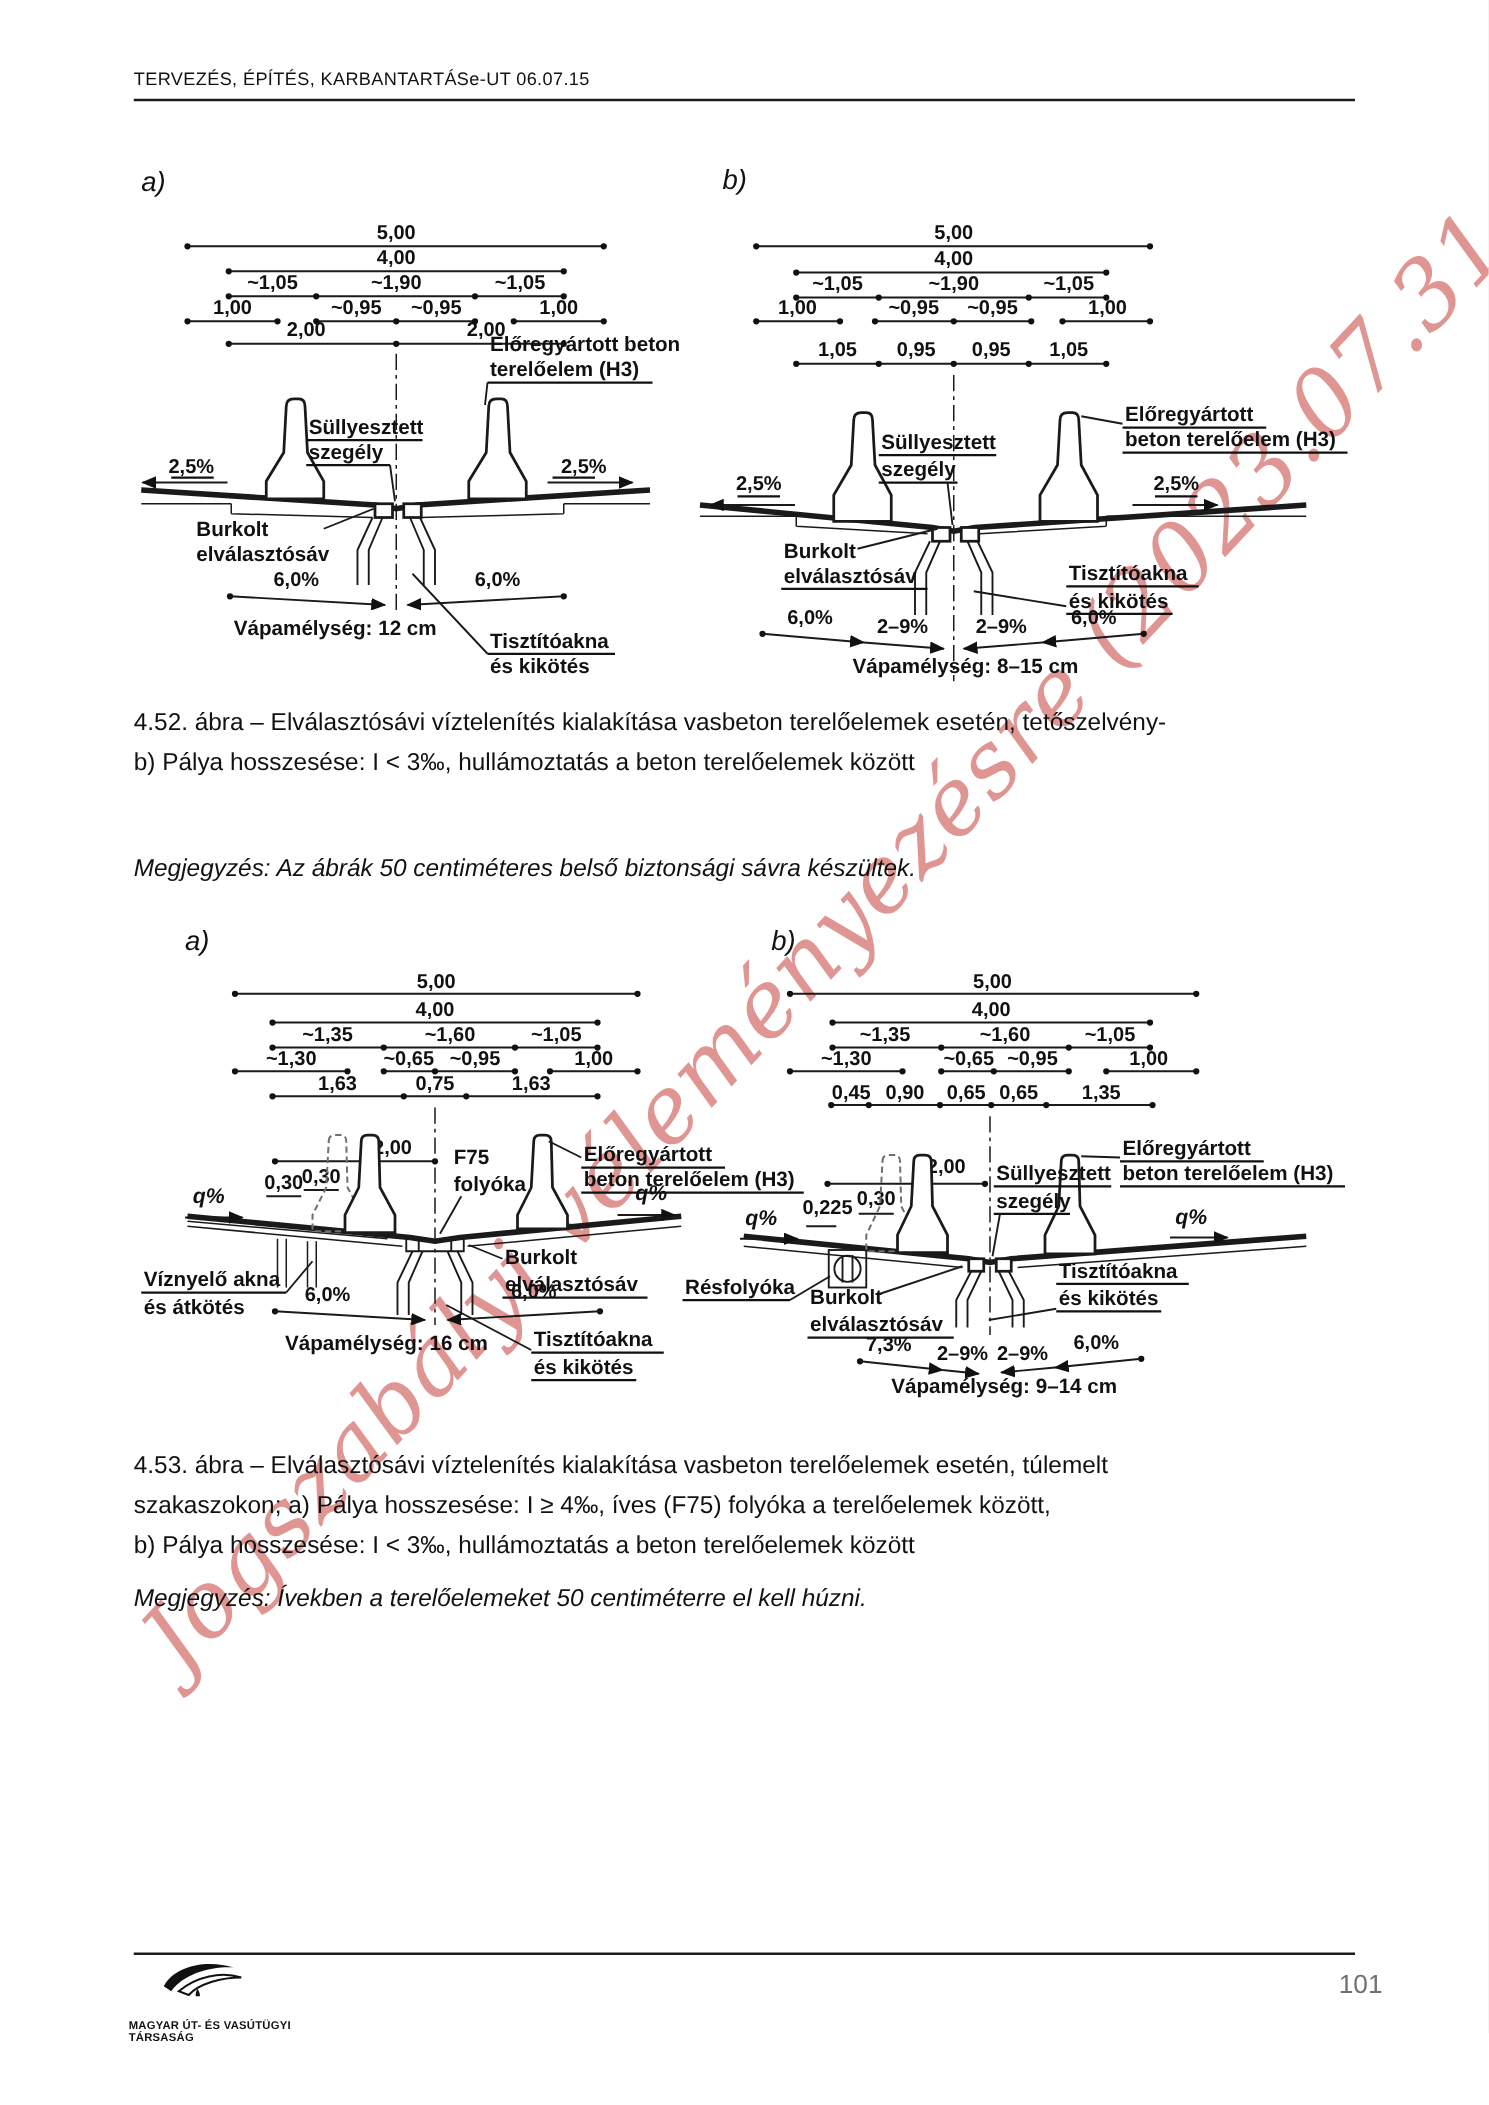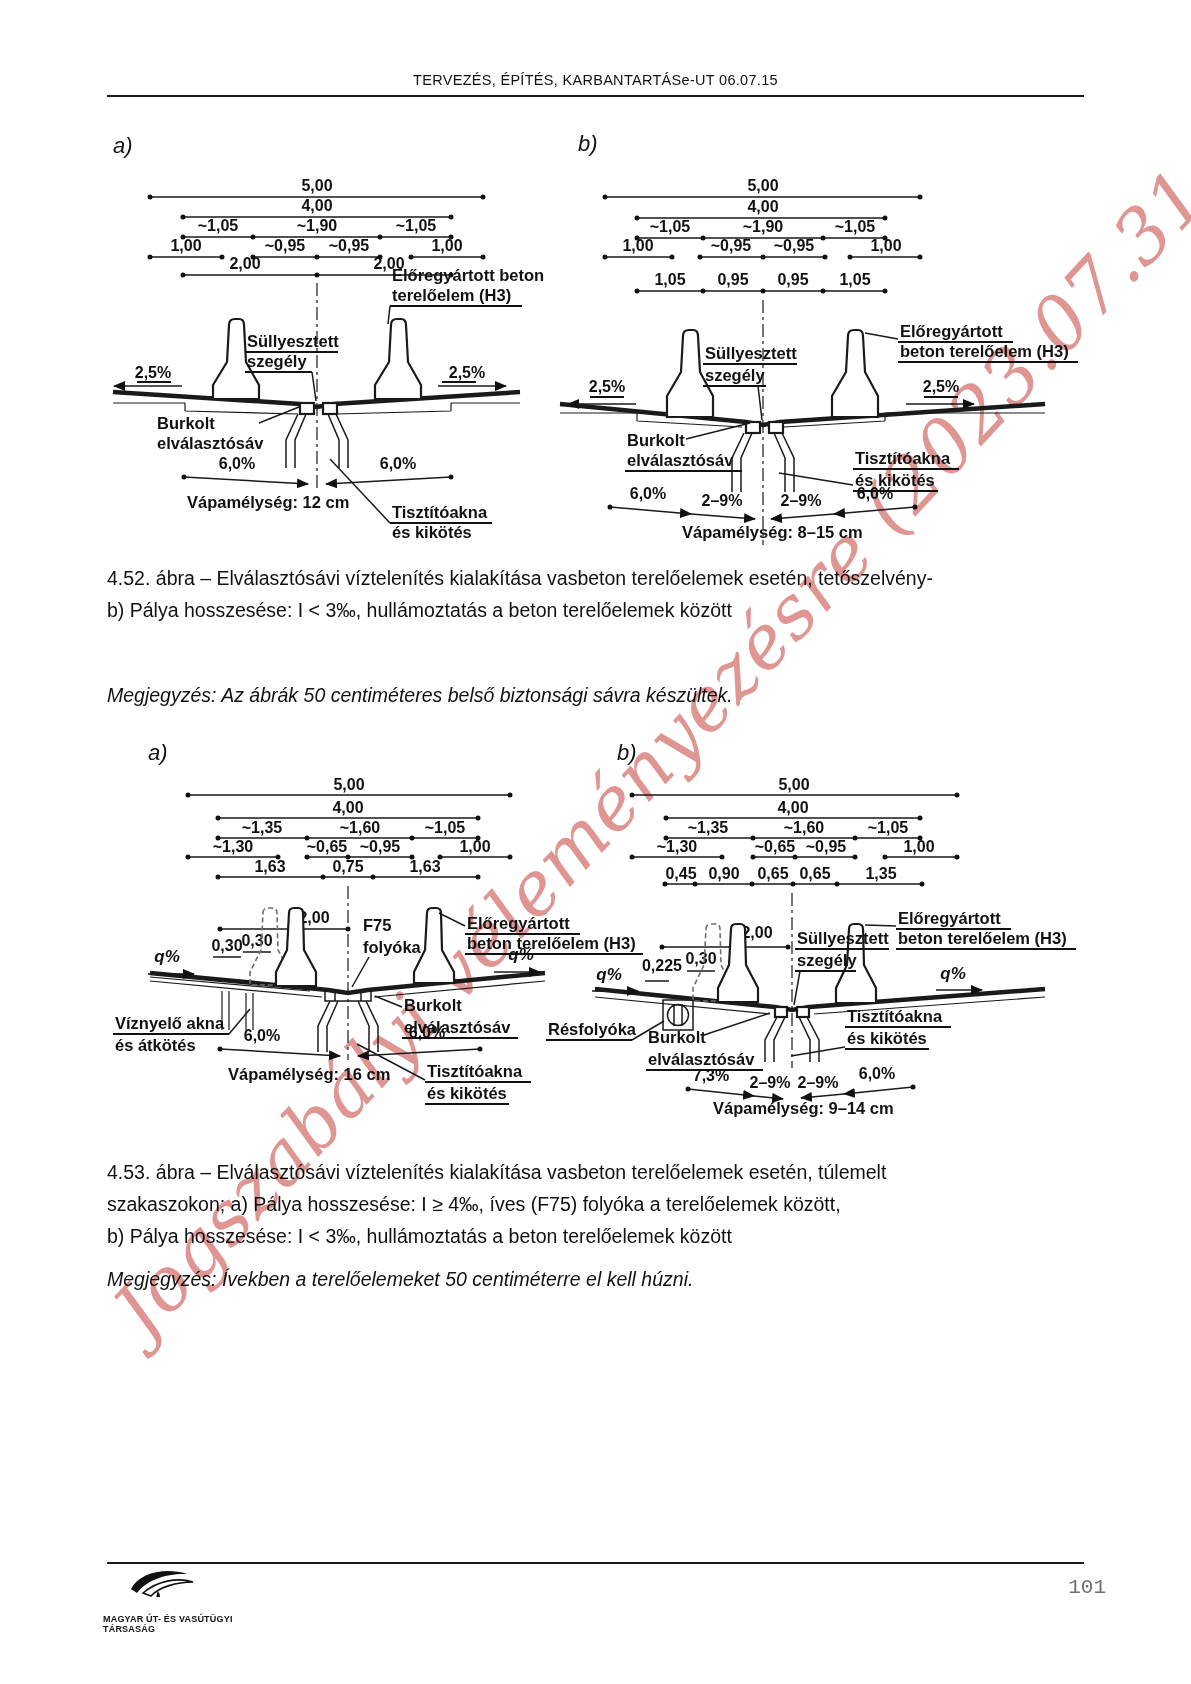--- a/index.html
+++ b/index.html
@@ -2,29 +2,29 @@
 <html><head>
 <meta charset="utf-8">
 <style>
   html,body{margin:0;padding:0;background:#e8e8e8;}
   .page{position:relative;width:1191px;height:1684px;margin:0 auto;background:#ffffff;overflow:hidden;
         font-family:"Liberation Sans",sans-serif;color:#111;}
   .watermark{position:absolute;left:96px;top:1294px;transform:rotate(-47deg);transform-origin:0 0;
              font-family:"DejaVu Serif",serif;font-style:italic;font-size:74px;white-space:nowrap;
              color:#dc8b87;opacity:.9;z-index:1;letter-spacing:1px;}
   .content{position:absolute;left:0;top:0;width:1191px;height:1684px;z-index:2;}
-  .hdr{position:absolute;left:107px;top:72px;width:977px;display:flex;justify-content:center;
+  .hdr{position:absolute;left:107px;top:56px;width:977px;display:flex;justify-content:flex-start;
        font-size:14.5px;letter-spacing:.3px;padding-bottom:7px;border-bottom:2.5px solid #1c1c1c;}
   .figsvg{position:absolute;left:0;top:0;}
   .caption{position:absolute;left:107px;width:900px;font-size:19.5px;line-height:32px;}
   .note{position:absolute;left:107px;width:900px;font-style:italic;font-size:19.5px;}
   .ftr-rule{position:absolute;left:107px;top:1562px;width:977px;border-top:2.5px solid #1c1c1c;}
   .ftr-logo{position:absolute;left:103px;top:1567px;width:180px;}
   .ftr-org{font-size:9px;font-weight:bold;letter-spacing:.2px;margin-top:13px;}
-  .pagenum{position:absolute;left:1040px;top:1576px;width:66px;text-align:right;font-size:21px;color:#707070;font-family:Liberation Mono, monospace;}
+  .pagenum{position:absolute;left:1040px;top:1576px;width:66px;text-align:right;font-size:21px;color:#707070;}
   
   svg text{fill:#111;}
   .dim{font-family:"Liberation Sans",sans-serif;font-weight:bold;font-size:16px;}
   .lbl{font-family:"Liberation Sans",sans-serif;font-weight:bold;font-size:16.5px;}
   .pl{font-family:"Liberation Sans",sans-serif;font-style:italic;font-size:22px;}
   .ql{font-family:"Liberation Sans",sans-serif;font-style:italic;font-weight:bold;font-size:17px;}
   .mid{text-anchor:middle;}
   .ln{stroke:#1a1a1a;stroke-width:1.5;fill:none;}
   .thn{stroke:#1a1a1a;stroke-width:1.2;fill:none;}
   .thk{stroke:#1a1a1a;stroke-width:4.5;fill:none;}

